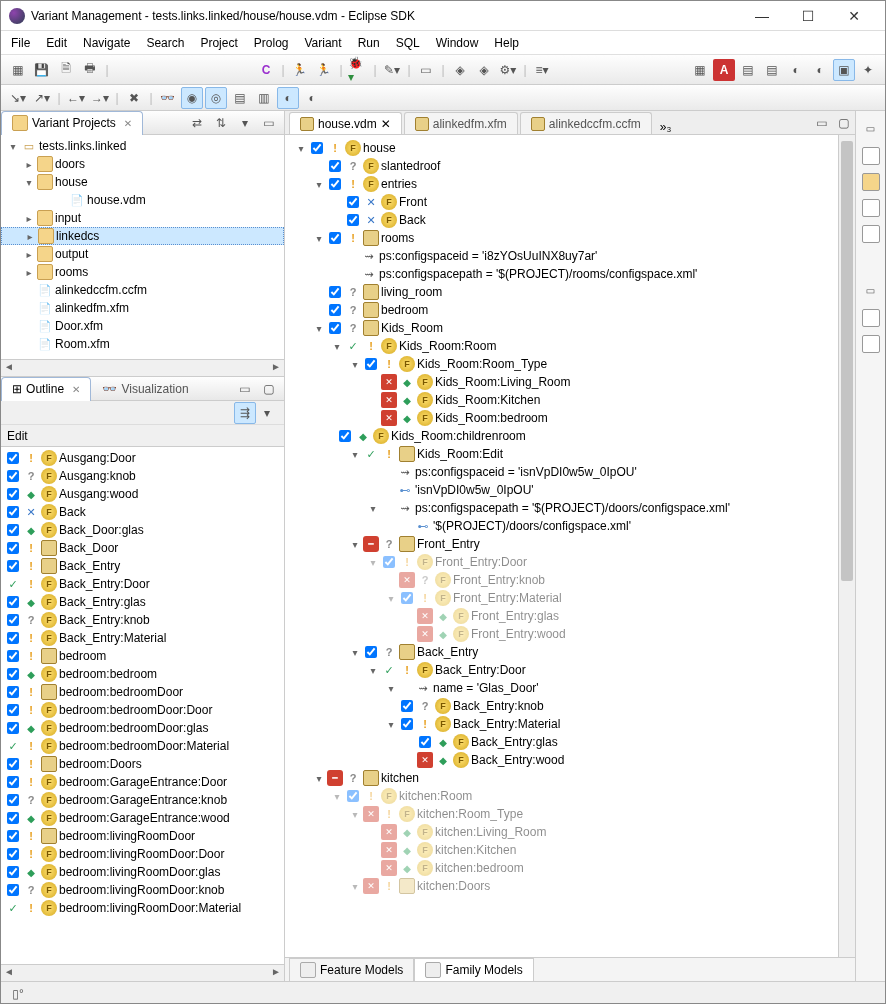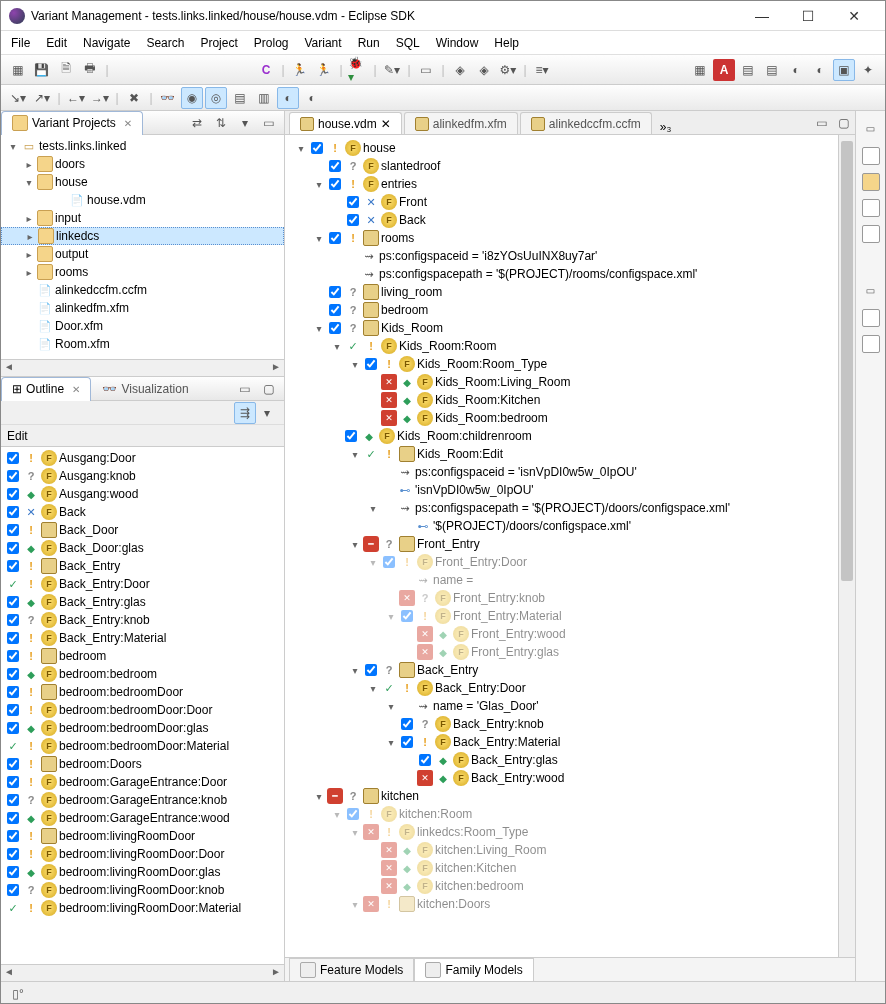--- a/index.html
+++ b/index.html
@@ -290,31 +290,31 @@
                 <input type="checkbox" checked="" style="">
               </span>
               <span class="ic blue"></span>
               <span class="ic f"></span>
               <span>Back</span>
             </div>
             <div class="tree-row">
               <span class="ic check">
                 <input type="checkbox" checked="" style="">
               </span>
+              <span class="ic diam"></span>
+              <span class="ic f"></span>
+              <span>Back_Door:glas</span>
+            </div>
+            <div class="tree-row">
+              <span class="ic check">
+                <input type="checkbox" checked="" style="">
+              </span>
               <span class="ic ex"></span>
               <span class="ic pkg"></span>
               <span>Back_Door</span>
-            </div>
-            <div class="tree-row">
-              <span class="ic check">
-                <input type="checkbox" checked="" style="">
-              </span>
-              <span class="ic diam"></span>
-              <span class="ic f"></span>
-              <span>Back_Door:glas</span>
             </div>
             <div class="tree-row">
               <span class="ic check">
                 <input type="checkbox" checked="" style="">
               </span>
               <span class="ic ex"></span>
               <span class="ic pkg"></span>
               <span>Back_Entry</span>
             </div>
             <div class="tree-row">
@@ -614,21 +614,21 @@
             <span class="ic f"></span>
             <span>Kids_Room:Kitchen</span>
           </div>
           <div class="tree-row" style="padding-left: 80px;">
             <span class="tw"></span>
             <span class="ic xred"></span>
             <span class="ic diam"></span>
             <span class="ic f"></span>
             <span>Kids_Room:bedroom</span>
           </div>
-          <div class="tree-row" style="padding-left: 36px; margin-left: 6px;">
+          <div class="tree-row" style="padding-left: 36px;">
             <span class="tw"></span>
             <span class="ic check">
               <input type="checkbox" checked="" style="">
             </span>
             <span class="ic diam"></span>
             <span class="ic f"></span>
             <span>Kids_Room:childrenroom</span>
           </div>
           <div class="tree-row" style="padding-left: 62px;">
             <span class="tw">▾</span>
@@ -672,53 +672,47 @@
             <span class="tw">▾</span>
             <span class="ic check">
               <input type="checkbox" checked="" style="">
             </span>
             <span class="ic ex"></span>
             <span class="ic f"></span>
             <span>Front_Entry:Door</span>
           </div>
           <div class="tree-row dim" style="padding-left: 98px;">
             <span class="tw"></span>
-            <span class="tw none">·</span>
-            <span class="ic attr"></span>
-            <span>name =</span>
+            <span class="ic xred"></span>
+            <span class="ic q"></span>
+            <span class="ic f"></span>
+            <span>Front_Entry:knob</span>
           </div>
           <div class="tree-row dim" style="padding-left: 98px;">
-            <span class="tw"></span>
-            <span class="ic xred"></span>
-            <span class="ic q"></span>
-            <span class="ic f"></span>
-            <span>Front_Entry:knob</span>
-          </div>
-          <div class="tree-row dim" style="padding-left: 98px;">
             <span class="tw">▾</span>
             <span class="ic check">
               <input type="checkbox" checked="" style="">
             </span>
             <span class="ic ex"></span>
             <span class="ic f"></span>
             <span>Front_Entry:Material</span>
           </div>
           <div class="tree-row dim" style="padding-left: 116px;">
             <span class="tw"></span>
             <span class="ic xred"></span>
             <span class="ic diam"></span>
             <span class="ic f"></span>
+            <span>Front_Entry:glas</span>
+          </div>
+          <div class="tree-row dim" style="padding-left: 116px;">
+            <span class="tw"></span>
+            <span class="ic xred"></span>
+            <span class="ic diam"></span>
+            <span class="ic f"></span>
             <span>Front_Entry:wood</span>
-          </div>
-          <div class="tree-row dim" style="padding-left: 116px;">
-            <span class="tw"></span>
-            <span class="ic xred"></span>
-            <span class="ic diam"></span>
-            <span class="ic f"></span>
-            <span>Front_Entry:glas</span>
           </div>
           <div class="tree-row" style="padding-left: 62px;">
             <span class="tw">▾</span>
             <span class="ic check">
               <input type="checkbox" checked="" style="">
             </span>
             <span class="ic q"></span>
             <span class="ic pkg"></span>
             <span>Back_Entry</span>
           </div>
@@ -783,21 +777,21 @@
             </span>
             <span class="ic ex"></span>
             <span class="ic f"></span>
             <span>kitchen:Room</span>
           </div>
           <div class="tree-row dim" style="padding-left: 62px;">
             <span class="tw">▾</span>
             <span class="ic xred"></span>
             <span class="ic ex"></span>
             <span class="ic f"></span>
-            <span>linkedcs:Room_Type</span>
+            <span>kitchen:Room_Type</span>
           </div>
           <div class="tree-row dim" style="padding-left: 80px;">
             <span class="tw"></span>
             <span class="ic xred"></span>
             <span class="ic diam"></span>
             <span class="ic f"></span>
             <span>kitchen:Living_Room</span>
           </div>
           <div class="tree-row dim" style="padding-left: 80px;">
             <span class="tw"></span>

